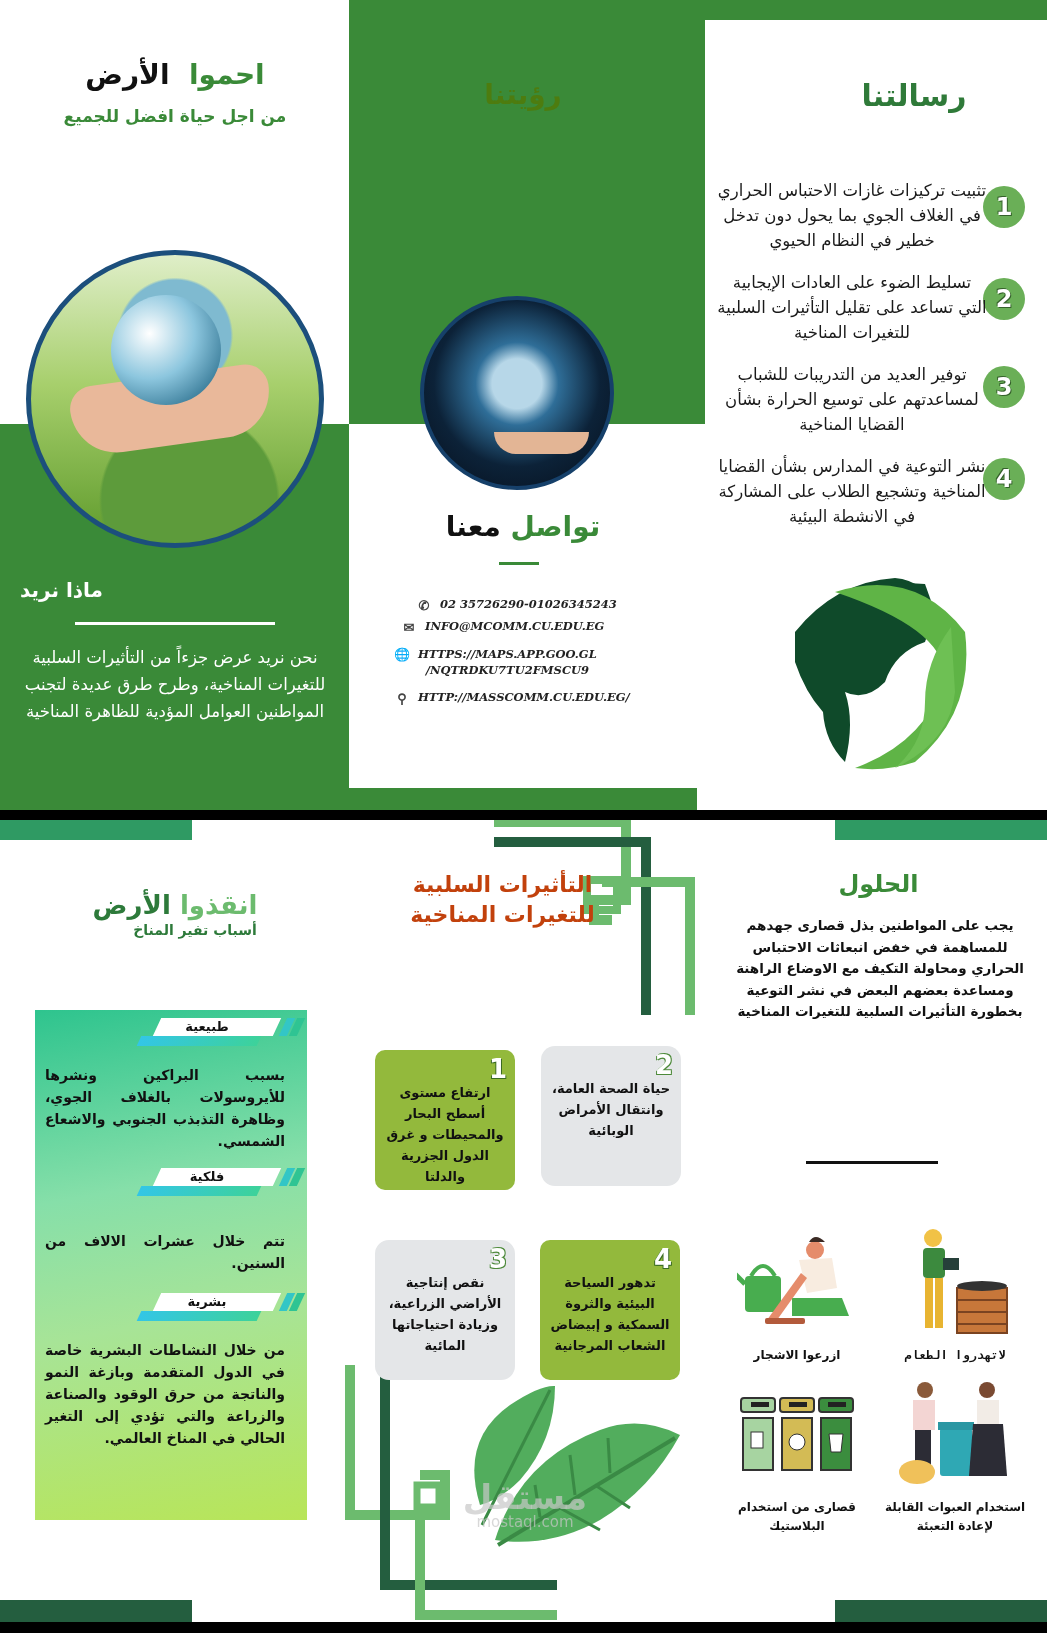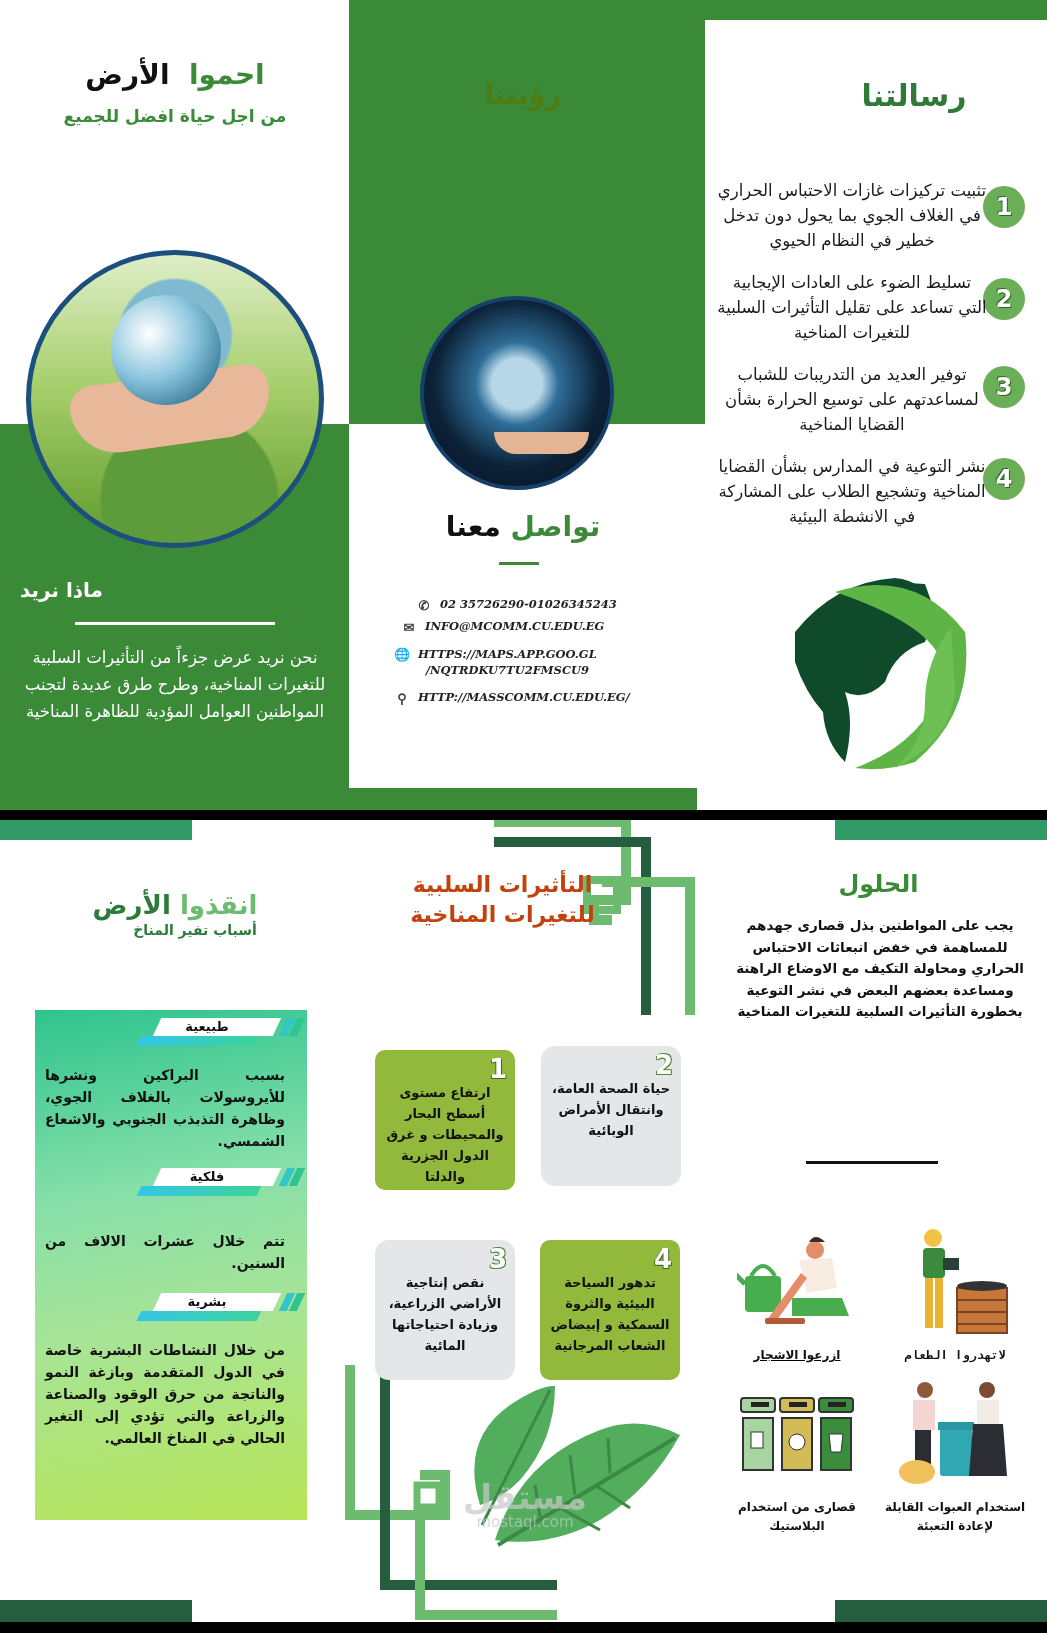--- a/index.html
+++ b/index.html
@@ -100,21 +100,21 @@
   .nc4 { left: 540px; top: 420px; }
 
   .sol-title { left: 710px; top: 50px; width: 337px; text-align: center; font-size: 24px; font-weight: bold; color: #3a8a38; }
   .sol-text { left: 725px; top: 95px; width: 310px; text-align: center; font-size: 13.5px; font-weight: bold; line-height: 21.5px; color: #111; }
   .sol-rule { left: 806px; top: 341px; width: 132px; height: 3px; background: #111; }
 
   .sol-item { position: absolute; width: 150px; text-align: center; }
   .sol-item .pic { margin: 0 auto; width: 120px; height: 110px; position: relative; }
   .sol-item .cap { font-size: 12px; font-weight: bold; color: #111; line-height: 19px; margin-top: 4px; }
   .si1 { left: 880px; top: 408px; font-family: Liberation Mono, monospace; }
-  .si2 { left: 722px; top: 408px; text-decoration: underline; }
+  .si2 { left: 722px; top: 408px; }
   .si3 { left: 880px; top: 560px; }
   .si4 { left: 722px; top: 560px; }
 
   .watermark { left: 455px; top: 660px; width: 140px; text-align: center; color: rgba(200,200,200,0.7); font-size: 34px; font-weight: bold; line-height: 34px; }
   .watermark .en { font-size: 15px; font-weight: normal; line-height: 16px; display: block; }
 </style>
 </head>
 <body>
 
 <div class="page page1">

